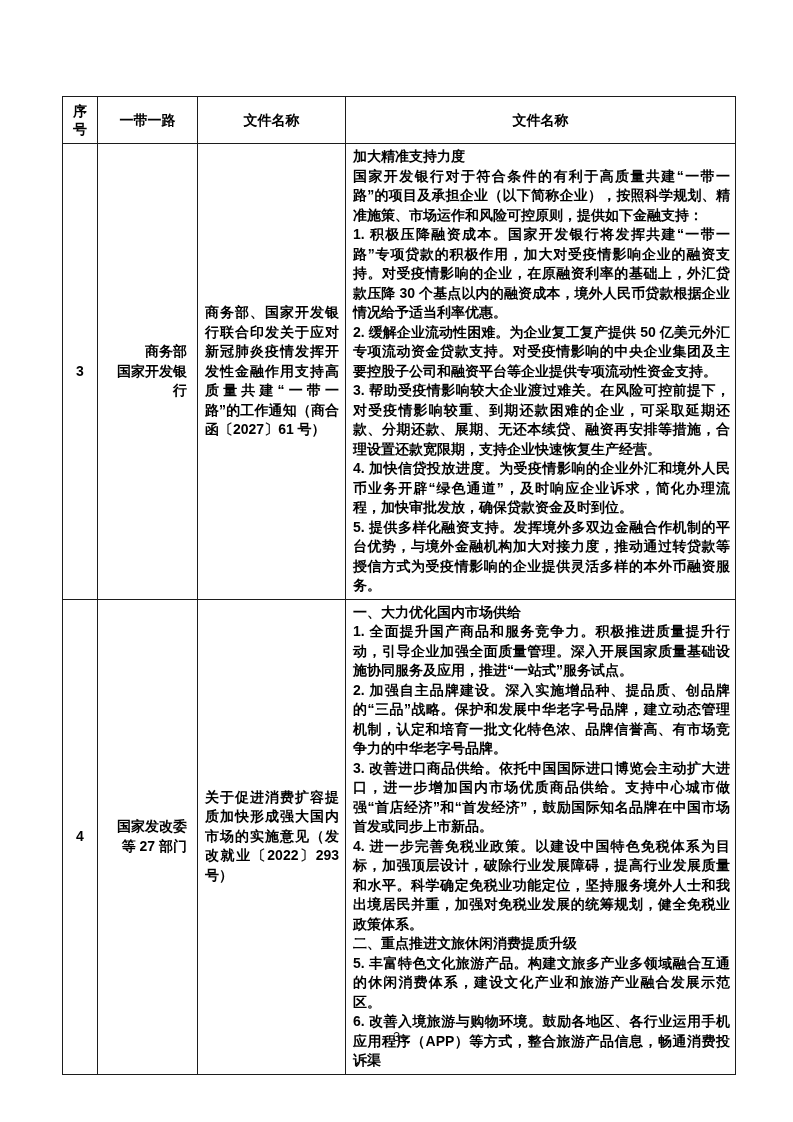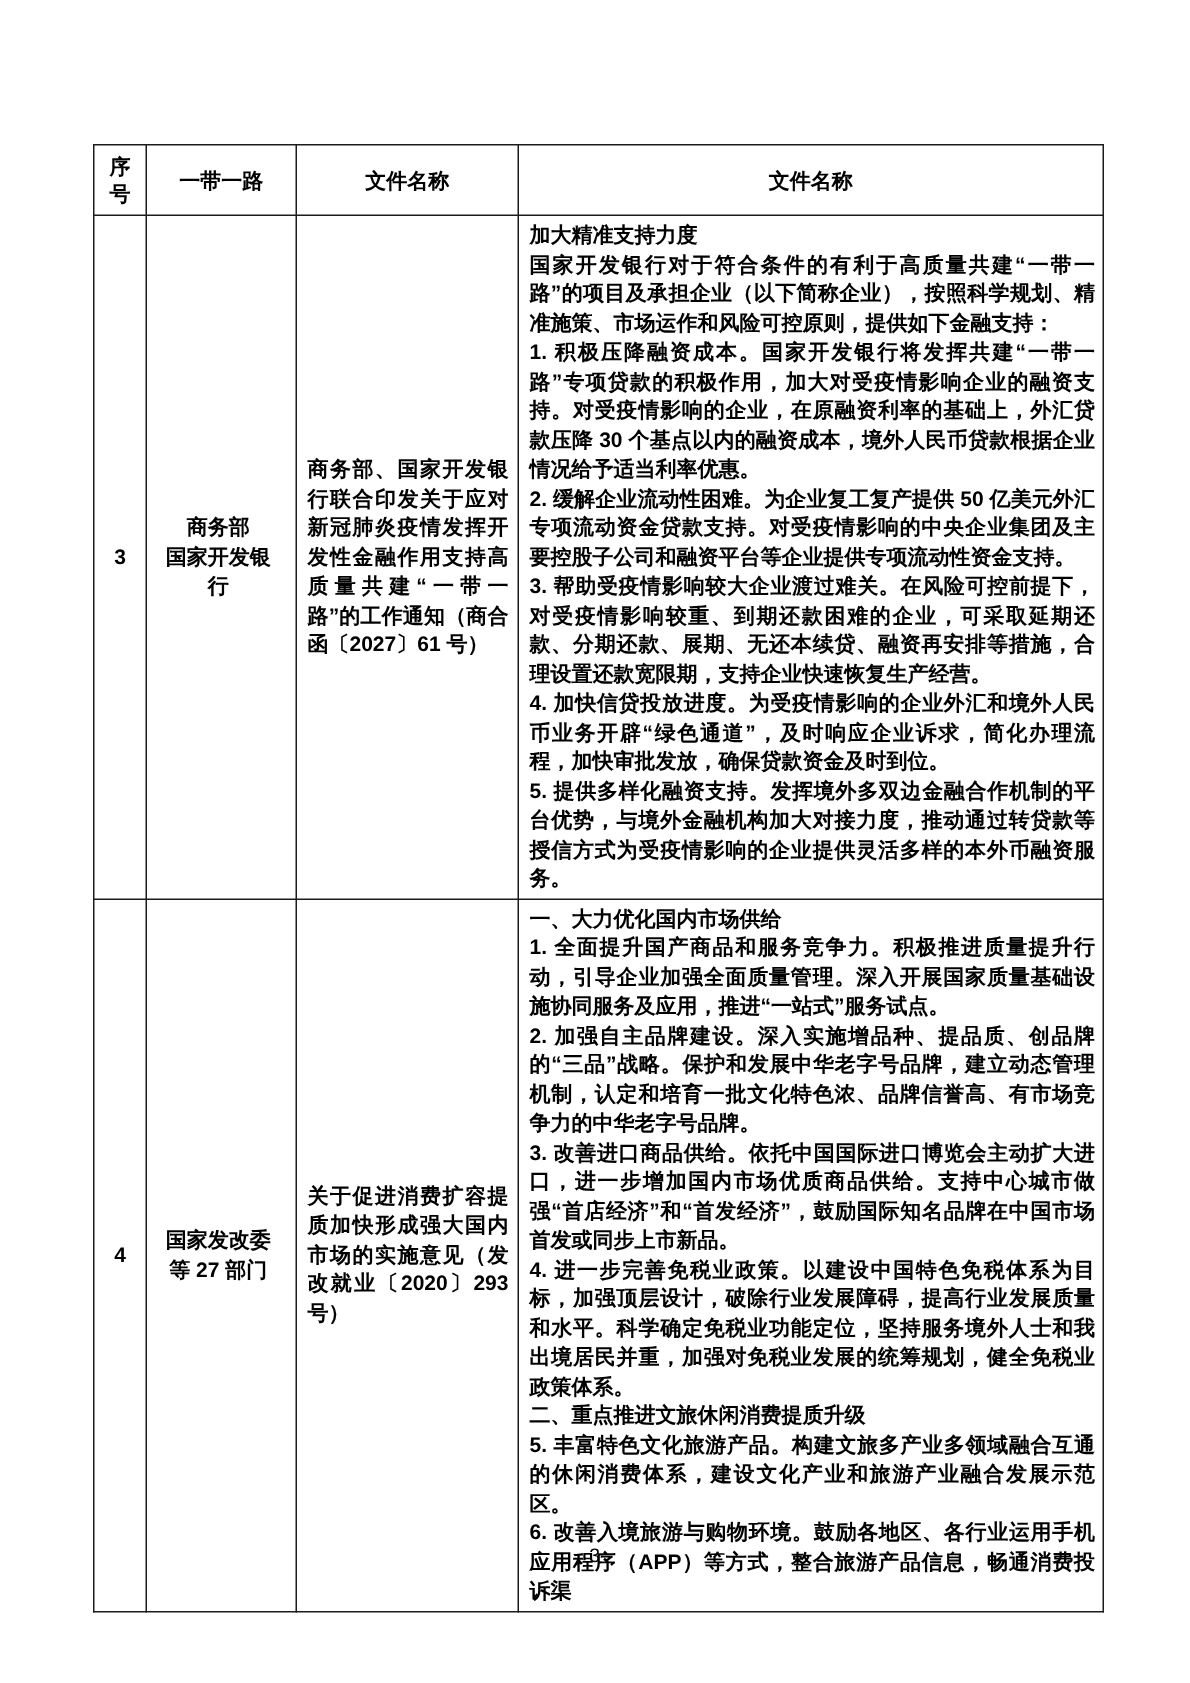--- a/index.html
+++ b/index.html
@@ -44,21 +44,21 @@
     white-space: pre-line;
     line-height: 18px;
     padding: 2px;
   }
   .cell-index {
     text-align: center;
     vertical-align: middle;
   }
   .cell-agency {
     vertical-align: middle;
-    text-align: center;
+    text-align: right;
     padding: 0 10px 0 6px;
     white-space: pre-line;
   }
   .cell-doc {
     vertical-align: middle;
     text-align: justify;
     padding: 0 6px 0 7px;
   }
   .cell-content {
     vertical-align: top;
@@ -110,21 +110,21 @@
 1. 积极压降融资成本。国家开发银行将发挥共建“一带一路”专项贷款的积极作用，加大对受疫情影响企业的融资支持。对受疫情影响的企业，在原融资利率的基础上，外汇贷款压降 30 个基点以内的融资成本，境外人民币贷款根据企业情况给予适当利率优惠。
 2. 缓解企业流动性困难。为企业复工复产提供 50 亿美元外汇专项流动资金贷款支持。对受疫情影响的中央企业集团及主要控股子公司和融资平台等企业提供专项流动性资金支持。
 3. 帮助受疫情影响较大企业渡过难关。在风险可控前提下，对受疫情影响较重、到期还款困难的企业，可采取延期还款、分期还款、展期、无还本续贷、融资再安排等措施，合理设置还款宽限期，支持企业快速恢复生产经营。
 4. 加快信贷投放进度。为受疫情影响的企业外汇和境外人民币业务开辟“绿色通道”，及时响应企业诉求，简化办理流程，加快审批发放，确保贷款资金及时到位。
 5. 提供多样化融资支持。发挥境外多双边金融合作机制的平台优势，与境外金融机构加大对接力度，推动通过转贷款等授信方式为受疫情影响的企业提供灵活多样的本外币融资服务。</td>
       </tr>
       <tr class="row-4">
         <td class="cell-index">4</td>
         <td class="cell-agency">国家发改委
 等 27 部门</td>
-        <td class="cell-doc">关于促进消费扩容提质加快形成强大国内市场的实施意见（发改就业〔2020〕293 号）</td>
+        <td class="cell-doc">关于促进消费扩容提质加快形成强大国内市场的实施意见（发改就业〔2022〕293 号）</td>
         <td class="cell-content">一、大力优化国内市场供给
 1. 全面提升国产商品和服务竞争力。积极推进质量提升行动，引导企业加强全面质量管理。深入开展国家质量基础设施协同服务及应用，推进“一站式”服务试点。
 2. 加强自主品牌建设。深入实施增品种、提品质、创品牌的“三品”战略。保护和发展中华老字号品牌，建立动态管理机制，认定和培育一批文化特色浓、品牌信誉高、有市场竞争力的中华老字号品牌。
 3. 改善进口商品供给。依托中国国际进口博览会主动扩大进口，进一步增加国内市场优质商品供给。支持中心城市做强“首店经济”和“首发经济”，鼓励国际知名品牌在中国市场首发或同步上市新品。
 4. 进一步完善免税业政策。以建设中国特色免税体系为目标，加强顶层设计，破除行业发展障碍，提高行业发展质量和水平。科学确定免税业功能定位，坚持服务境外人士和我出境居民并重，加强对免税业发展的统筹规划，健全免税业政策体系。
 二、重点推进文旅休闲消费提质升级
 5. 丰富特色文化旅游产品。构建文旅多产业多领域融合互通的休闲消费体系，建设文化产业和旅游产业融合发展示范区。
 6. 改善入境旅游与购物环境。鼓励各地区、各行业运用手机应用程序（APP）等方式，整合旅游产品信息，畅通消费投诉渠</td>
       </tr>
     </tbody>

